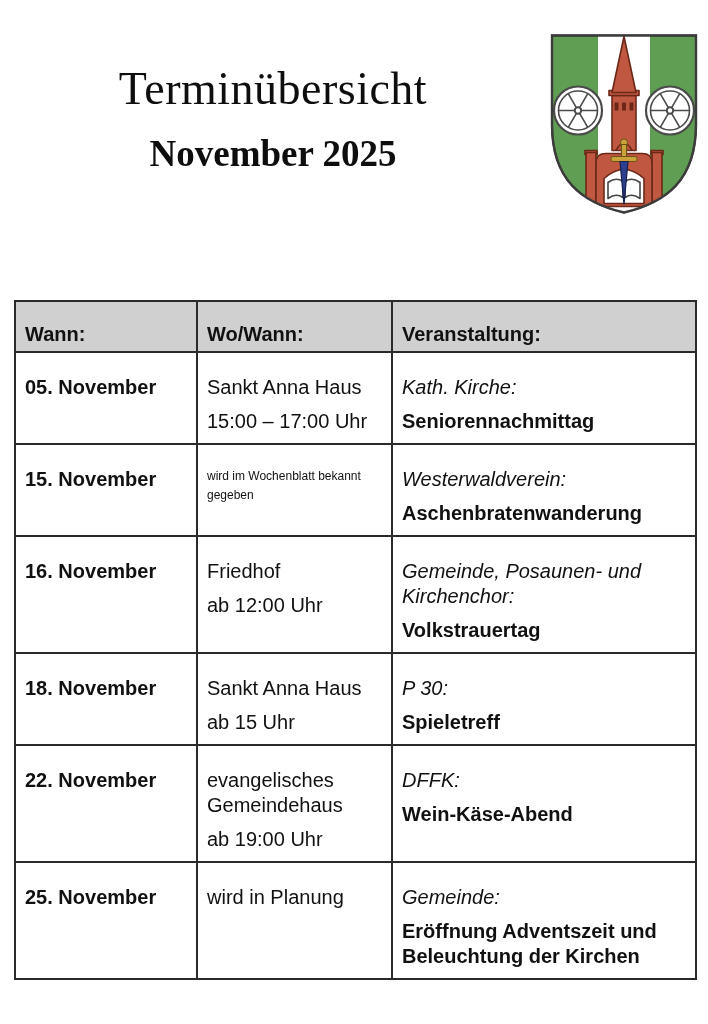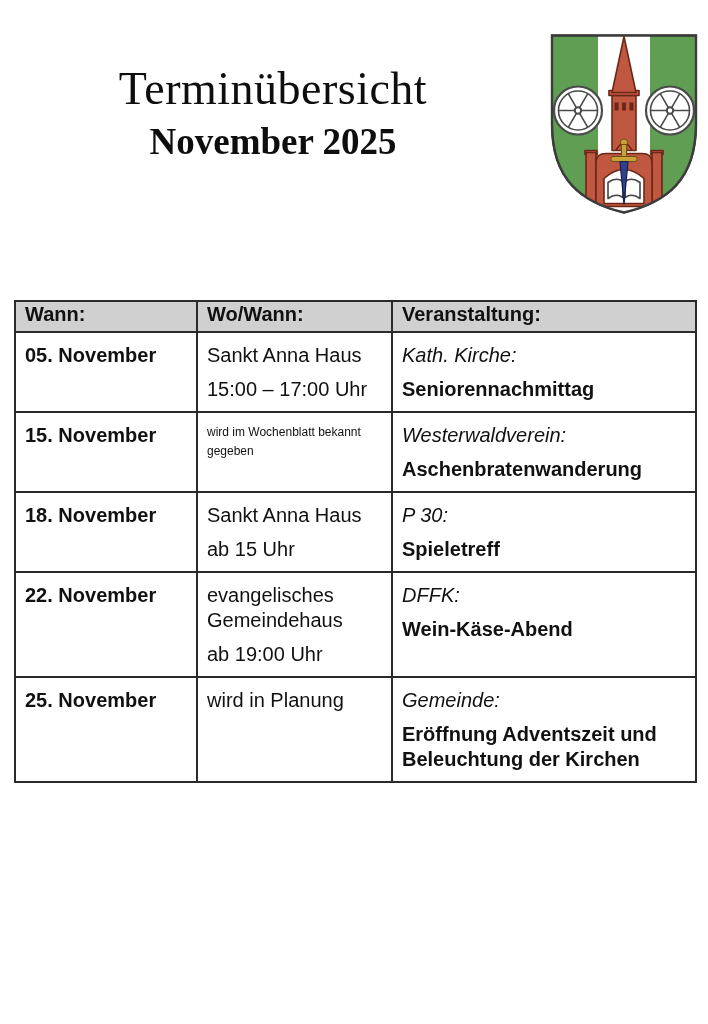--- a/index.html
+++ b/index.html
@@ -8,38 +8,38 @@
     overflow:hidden; font-family:"Liberation Sans", sans-serif; color:#111;
   }
   .page { position:absolute; inset:0; }
 
   
   .titles {
     position:absolute; left:33px; top:62px; width:480px; text-align:center;
     font-family:"Liberation Serif", serif; color:#0e0e0e;
   }
   .titles h1 { margin:0; font-size:46px; font-weight:400; letter-spacing:0.5px; }
-  .titles h2 { margin:5px 0 0; font-size:37px; font-weight:700; }
+  .titles h2 { margin:17px 0 0; font-size:37px; font-weight:700; }
 
   .crest { position:absolute; left:548px; top:32px; width:152px; height:184px; }
   .crest svg { width:100%; height:100%; display:block; }
 
   
   table.schedule {
     position:absolute; left:14px; top:300px; width:681px;
     border-collapse:collapse; table-layout:fixed;
   }
   .schedule th, .schedule td {
     border:2px solid #2a2a2a; vertical-align:top; text-align:left;
   }
   .schedule th {
     background:#d0d0d0; font-size:20px; line-height:25px; font-weight:700;
-    padding:0 8px 4px 9px;
-  }
-  .schedule td { padding:10px 8px 0px 9px; }
+    padding:20px 8px 4px 9px;
+  }
+  .schedule td { padding:22px 8px 0px 9px; }
   .schedule td p { margin:0 0 9px; font-size:20px; line-height:25px; }
   .schedule p.date   { font-weight:700; }
   .schedule p.small  { font-size:12px; line-height:19px; }
   .schedule p.italic { font-style:italic; }
   .schedule p.bold   { font-weight:700; }
 </style>
 </head>
 <body>
 
 <div class="page">
@@ -149,20 +149,33 @@
           <td>
             <p class="small">wird im Wochenblatt bekannt gegeben</p>
           </td>
           <td>
             <p class="italic">Westerwaldverein:</p>
             <p class="bold">Aschenbratenwanderung</p>
           </td>
         </tr>
         <tr>
           <td>
+            <p class="date">16. November</p>
+          </td>
+          <td>
+            <p class="normal">Friedhof</p>
+            <p class="normal">ab 12:00 Uhr</p>
+          </td>
+          <td>
+            <p class="italic">Gemeinde, Posaunen- und Kirchenchor:</p>
+            <p class="bold">Volkstrauertag</p>
+          </td>
+        </tr>
+        <tr>
+          <td>
             <p class="date">18. November</p>
           </td>
           <td>
             <p class="normal">Sankt Anna Haus</p>
             <p class="normal">ab 15 Uhr</p>
           </td>
           <td>
             <p class="italic">P 30:</p>
             <p class="bold">Spieletreff</p>
           </td>

